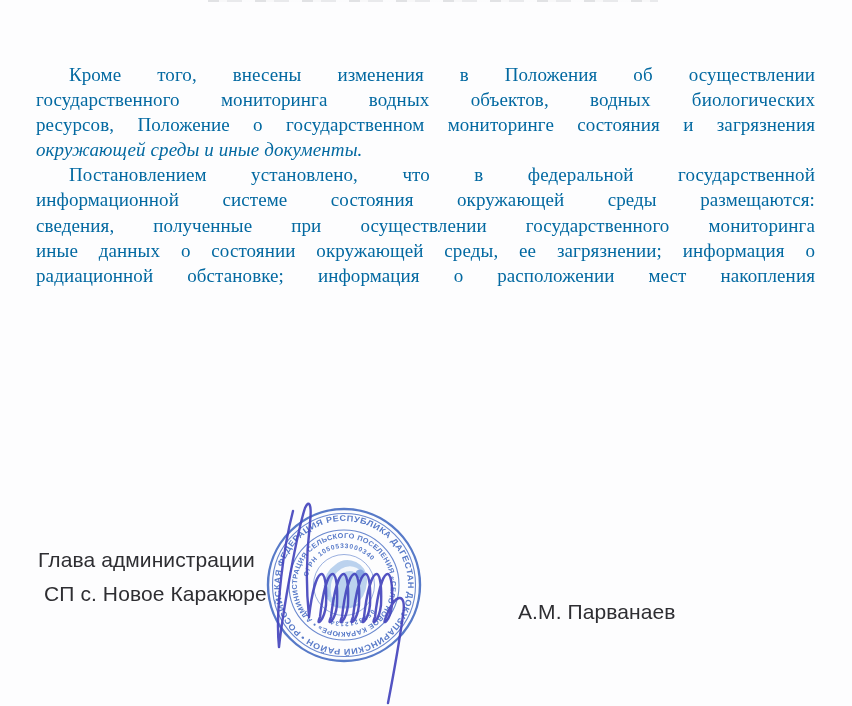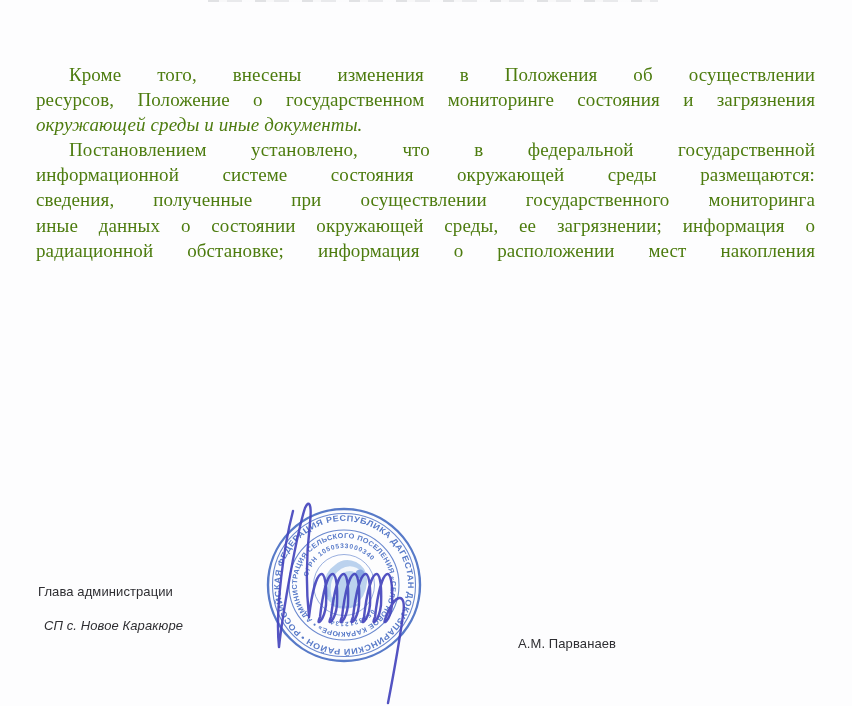--- a/index.html
+++ b/index.html
@@ -17,36 +17,35 @@
     position:absolute; left:208px; top:0; width:450px; height:2px;
     background:repeating-linear-gradient(90deg,
       rgba(85,90,100,.30) 0 11px, rgba(85,90,100,.05) 11px 19px,
       rgba(85,90,100,.22) 19px 34px, rgba(85,90,100,.02) 34px 47px);
     filter:blur(.4px);
     opacity:.55;
   }
 
   .body-text {
     position:absolute; left:36px; top:62px; width:779px;
-    font-size:19px; line-height:25.1px; color:#4d7c0f;
+    font-size:19px; line-height:25.1px; color:#0369a1;
     letter-spacing:.1px;
   }
   .line { text-align:justify; text-align-last:justify; }
   .line.first { text-indent:33px; }
   .line.last  { text-align-last:left;font-style:italic; }
 
   .sig-label {
     position:absolute;
     font-family:"Liberation Sans", sans-serif;
-    font-size:13px; color:#2e2e32; letter-spacing:.1px;
+    font-size:21px; color:#2e2e32; letter-spacing:.1px;
     white-space:nowrap;
-    margin-top:36px;
   }
   .sig-line1 { left:38px; top:548px; }
-  .sig-line2 { left:44px; top:582px;font-style:italic; }
+  .sig-line2 { left:44px; top:582px; }
   .sig-name  { left:518px; top:600px; }
 
   .stamp-svg {
     position:absolute; left:264px; top:505px; width:160px; height:160px;
     opacity:.92;
   }
   .stamp-svg text {
     font-family:"Liberation Sans", sans-serif;
     font-weight:bold;
     fill:#4a6fc4;
@@ -58,20 +57,21 @@
 </head>
 <body>
 
 <div class="page">
 
   <div class="top-artifact"></div>
 
   <div class="body-text">
     <div>
       <div class="line first">Кроме того, внесены изменения в Положения об осуществлении</div>
+      <div class="line">государственного мониторинга водных объектов, водных биологических</div>
       <div class="line">ресурсов, Положение о государственном мониторинге состояния и загрязнения</div>
       <div class="line last">окружающей среды и иные документы.</div>
     </div>
     <div>
       <div class="line first">Постановлением установлено, что в федеральной государственной</div>
       <div class="line">информационной системе состояния окружающей среды размещаются:</div>
       <div class="line">сведения, полученные при осуществлении государственного мониторинга</div>
       <div class="line">иные данных о состоянии окружающей среды, ее загрязнении; информация о</div>
       <div class="line">радиационной обстановке; информация о расположении мест накопления</div>
     </div>

